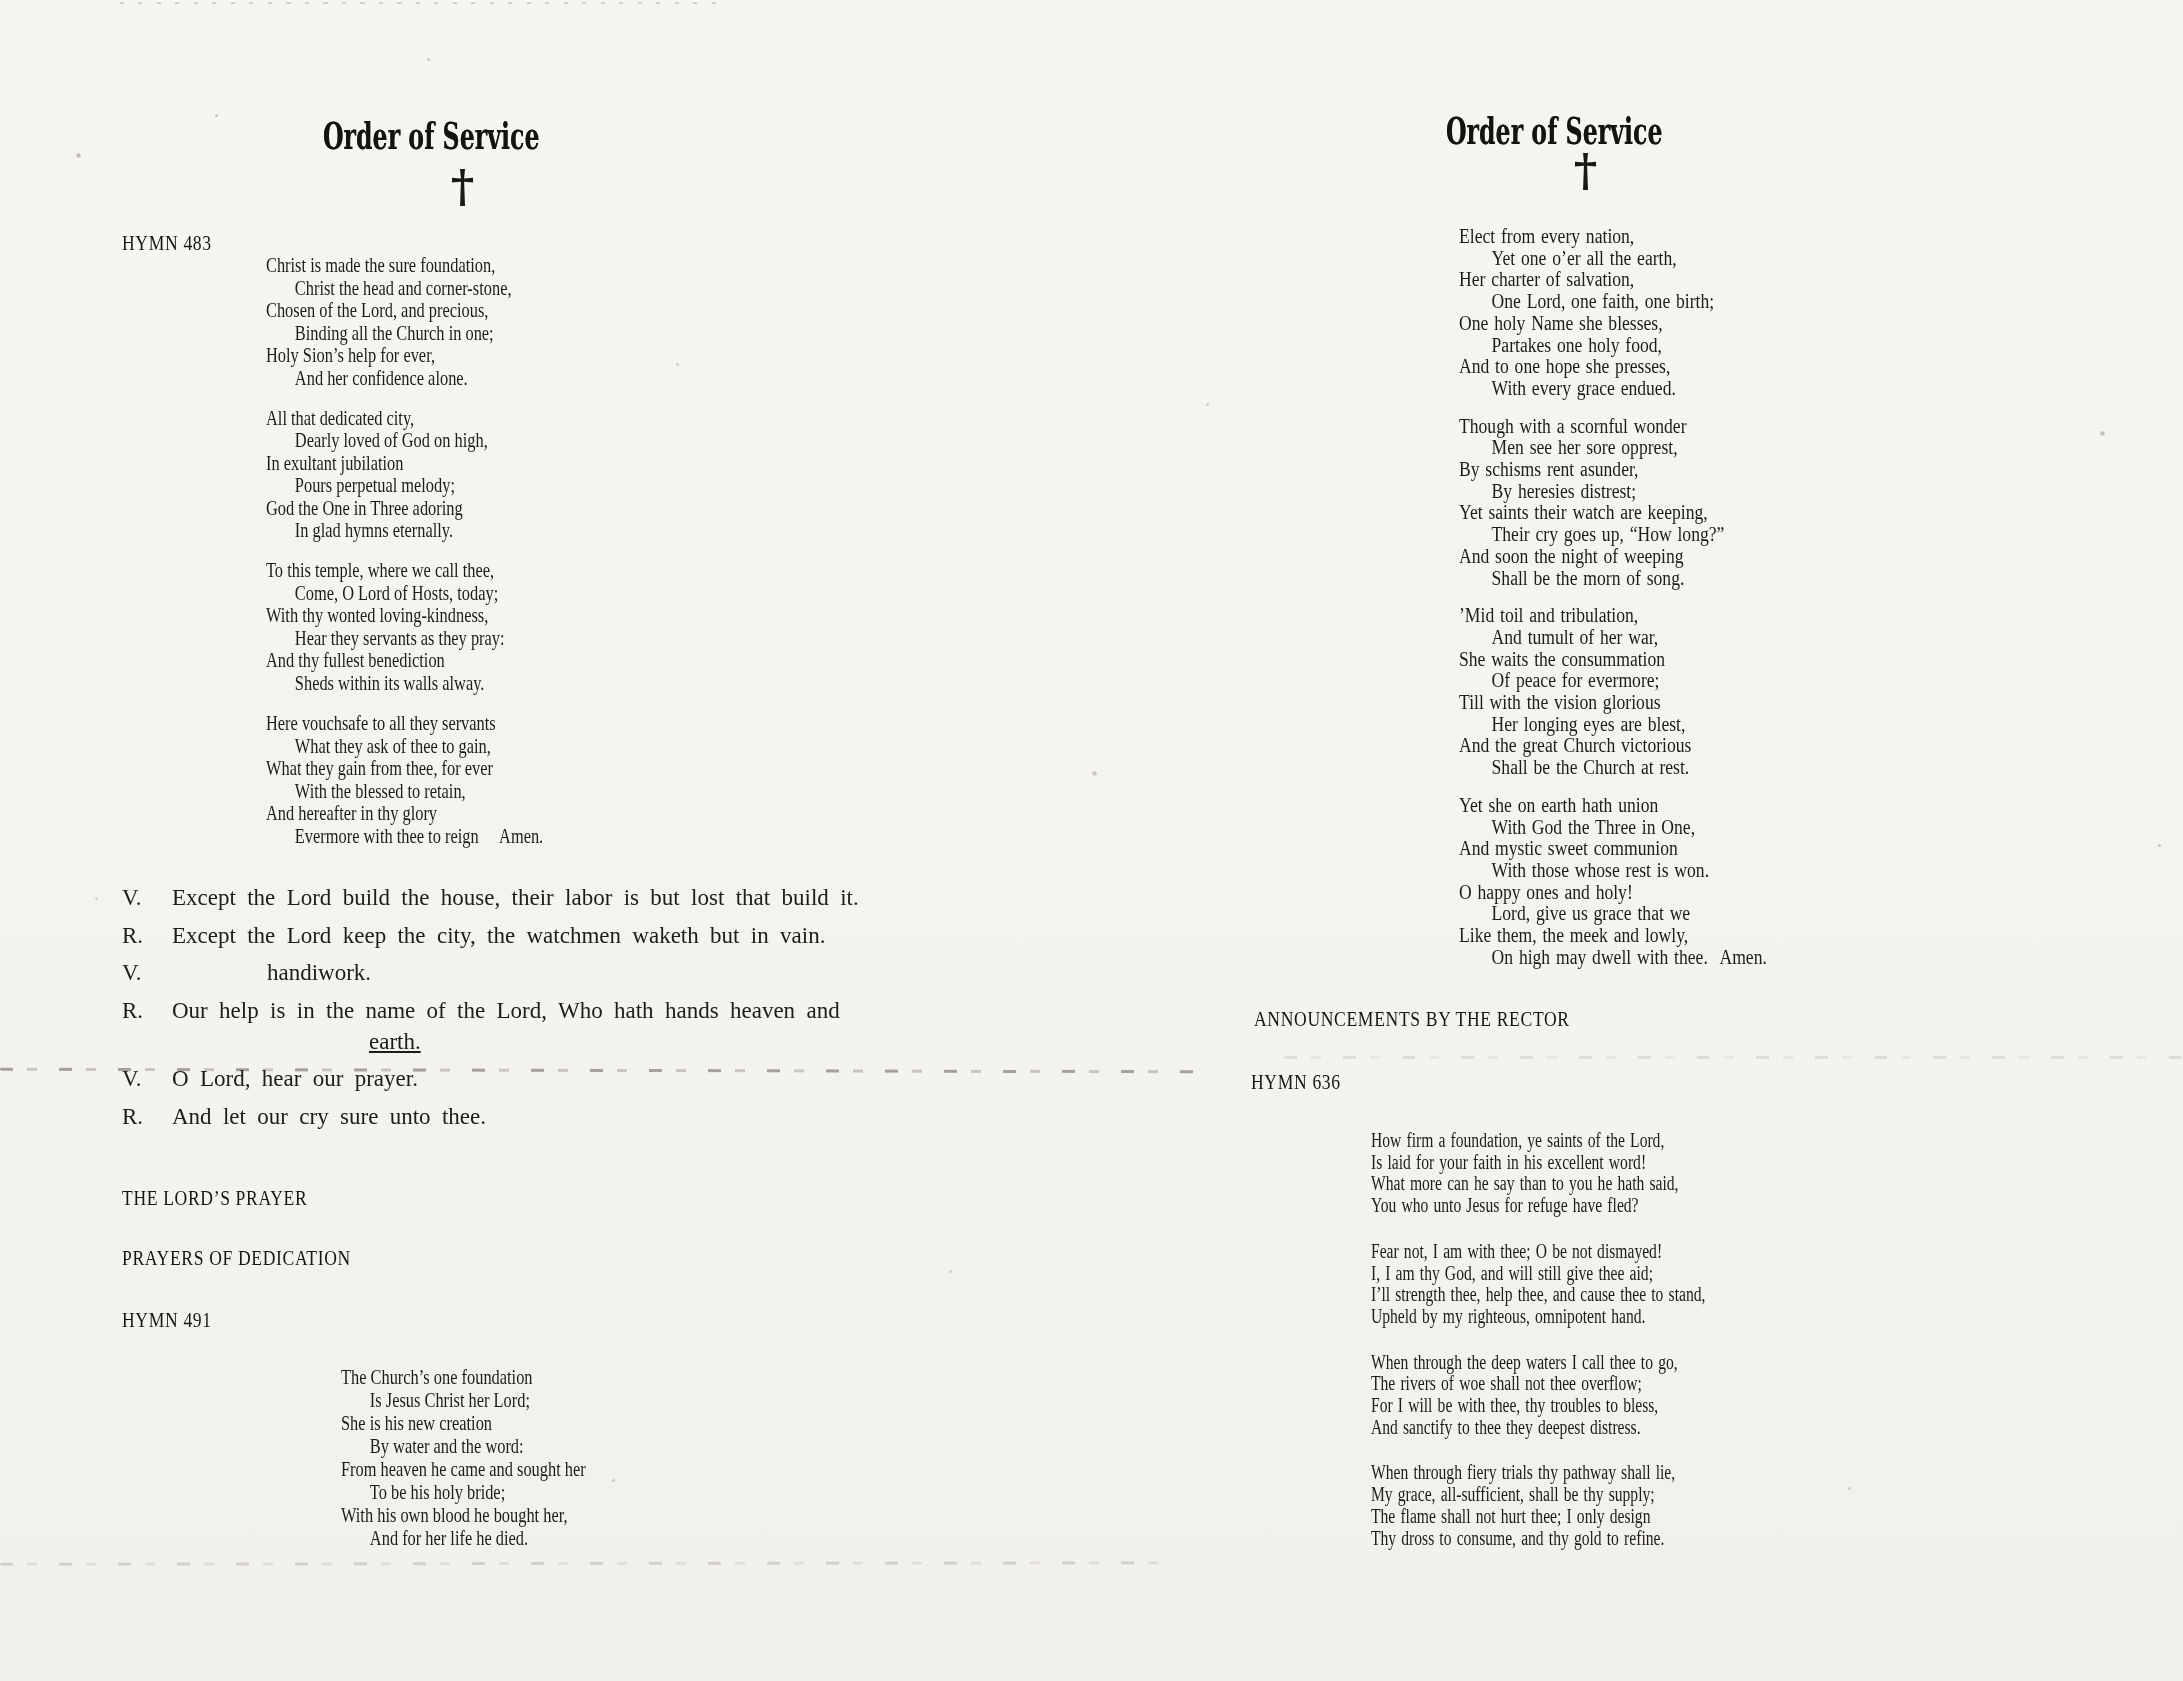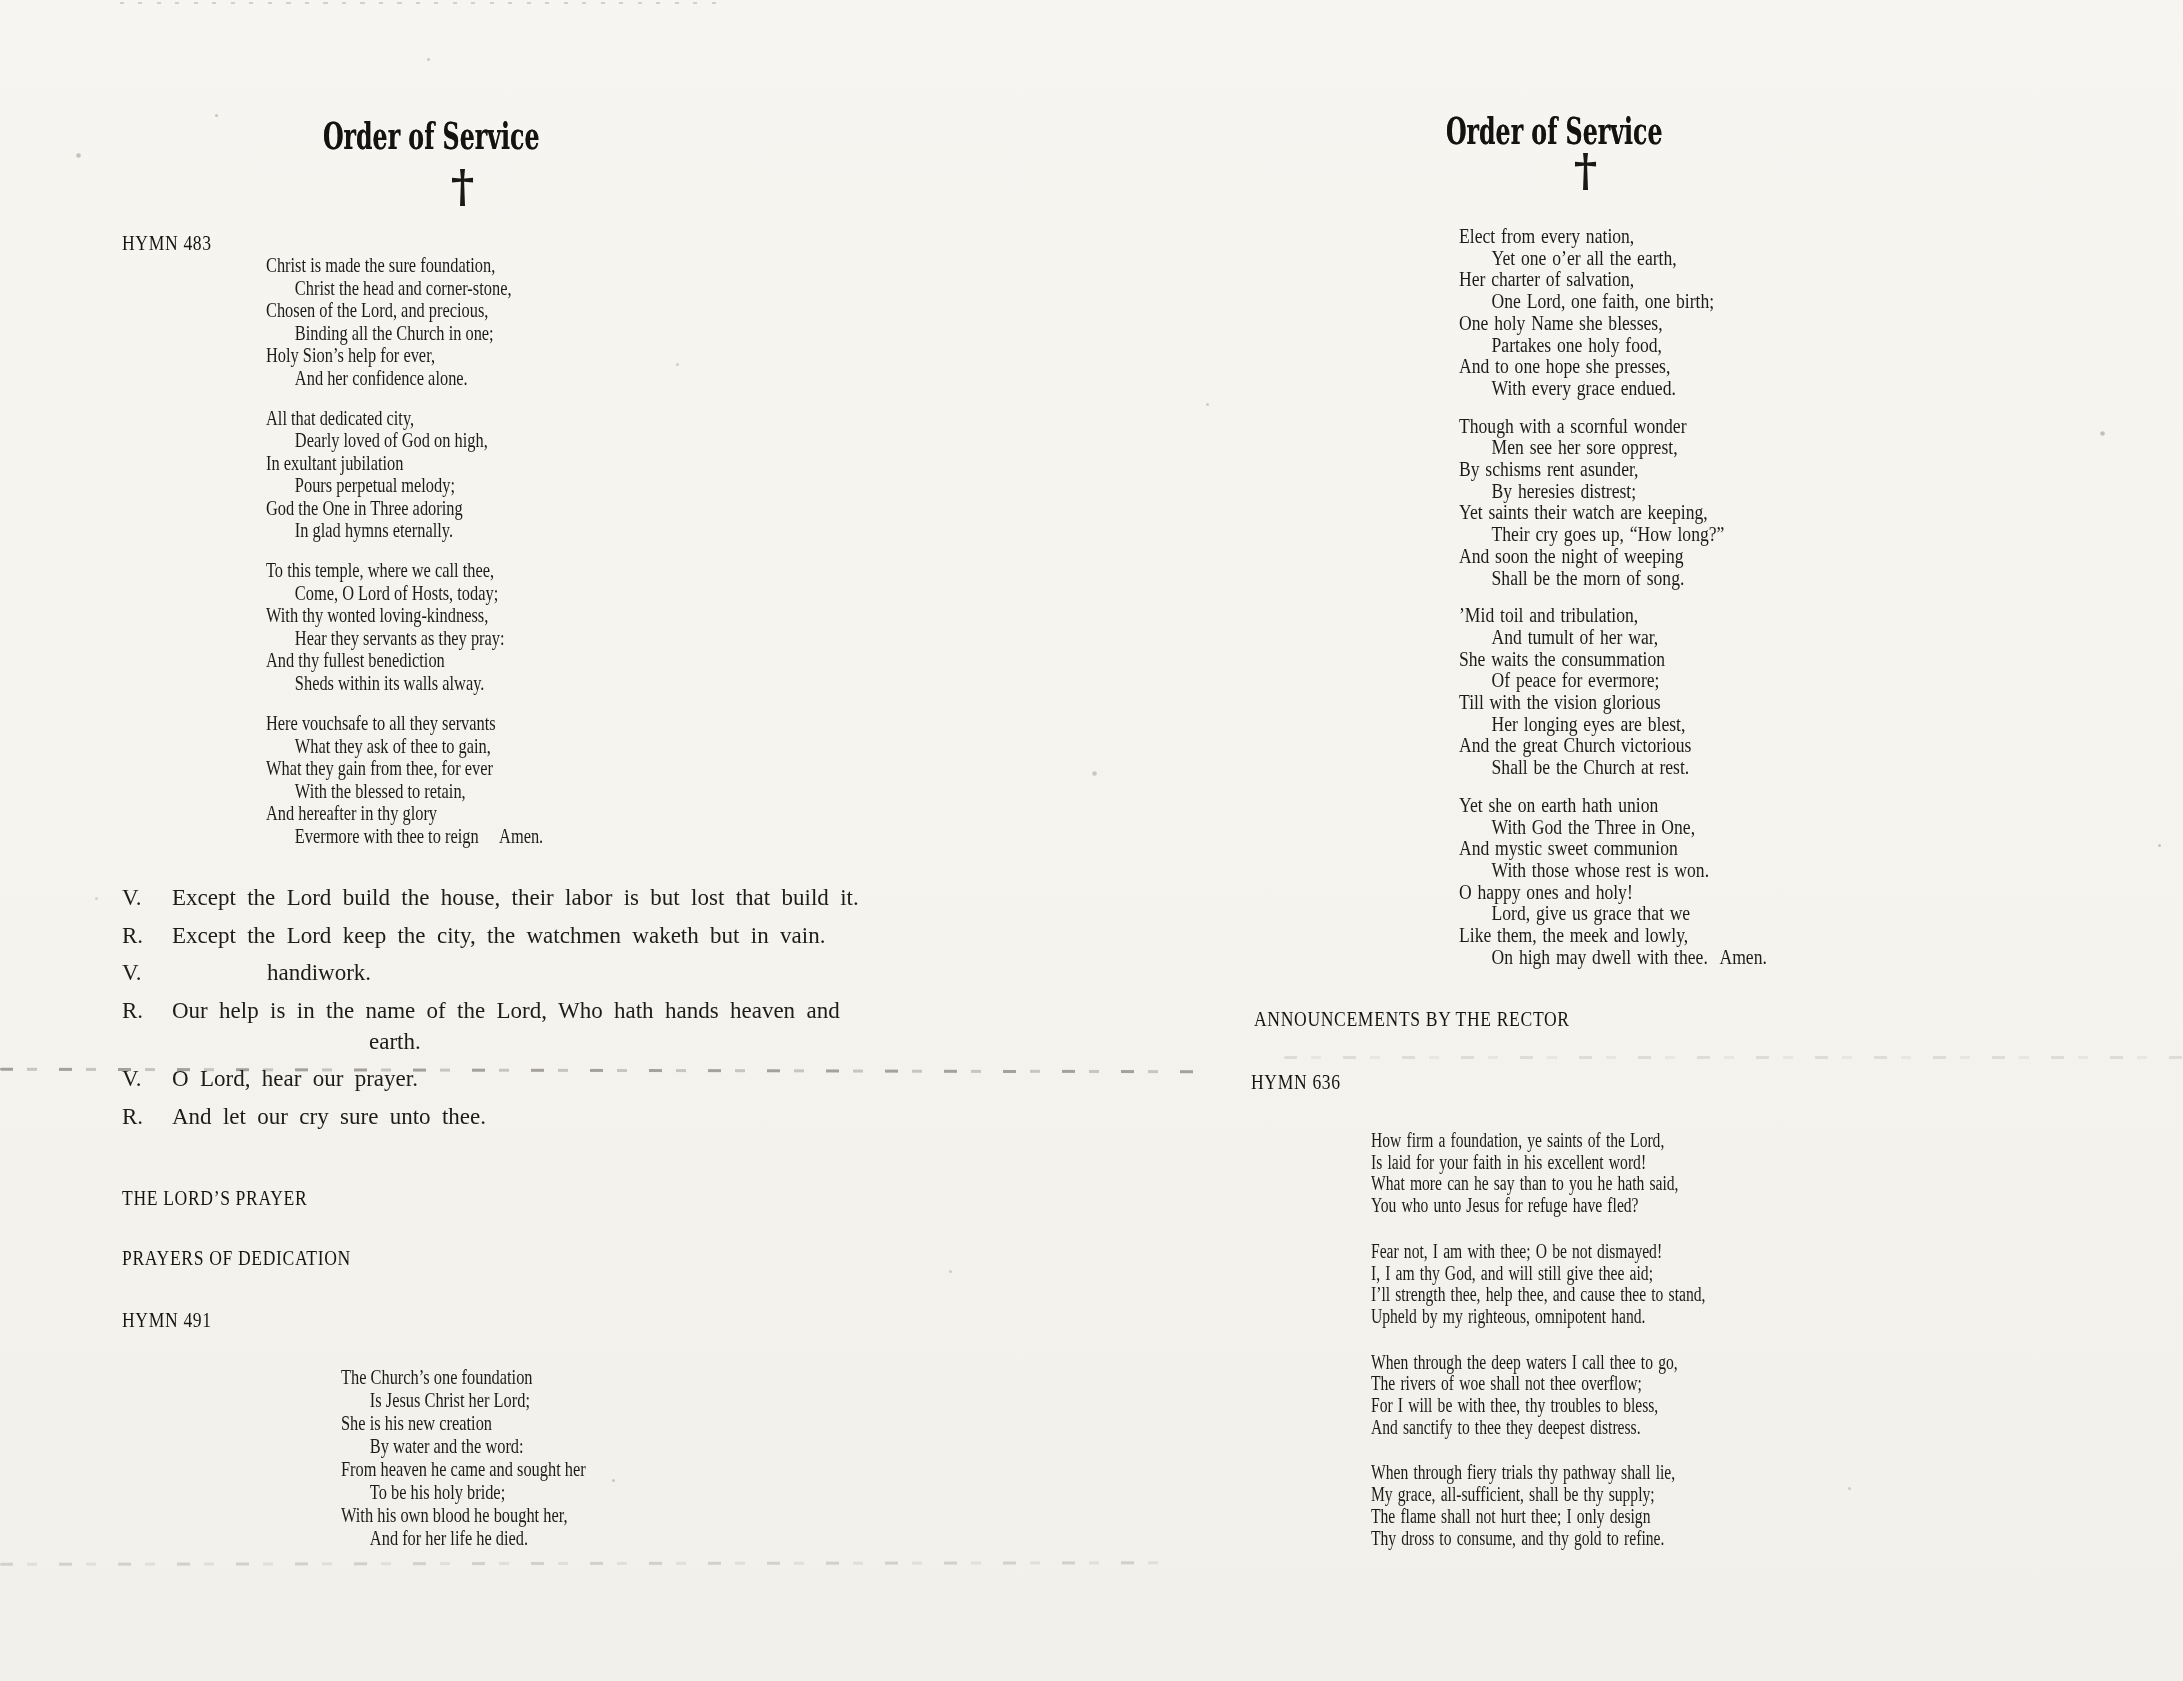--- a/index.html
+++ b/index.html
@@ -140,21 +140,21 @@
         <div class="versicle">
           <span class="v-label">R.</span>
           <div class="v-body"><div>Except the Lord keep the city, the watchmen waketh but in vain.</div></div>
         </div>
         <div class="versicle">
           <span class="v-label">V.</span>
           <div class="v-body"><div style="padding-left: 95px; font-family: Liberation Serif, serif;">handiwork.</div></div>
         </div>
         <div class="versicle">
           <span class="v-label">R.</span>
-          <div class="v-body"><div>Our help is in the name of the Lord, Who hath hands heaven and</div><div style="padding-left: 197px;">earth.</div></div>
+          <div class="v-body"><div>Our help is in the name of the Lord, Who hath hands heaven and</div><div style="padding-left: 197px; text-decoration: underline;">earth.</div></div>
         </div>
         <div class="versicle">
           <span class="v-label">V.</span>
           <div class="v-body"><div>O Lord, hear our prayer.</div></div>
         </div>
         <div class="versicle">
           <span class="v-label">R.</span>
           <div class="v-body"><div>And let our cry sure unto thee.</div></div>
         </div>
       </div>

